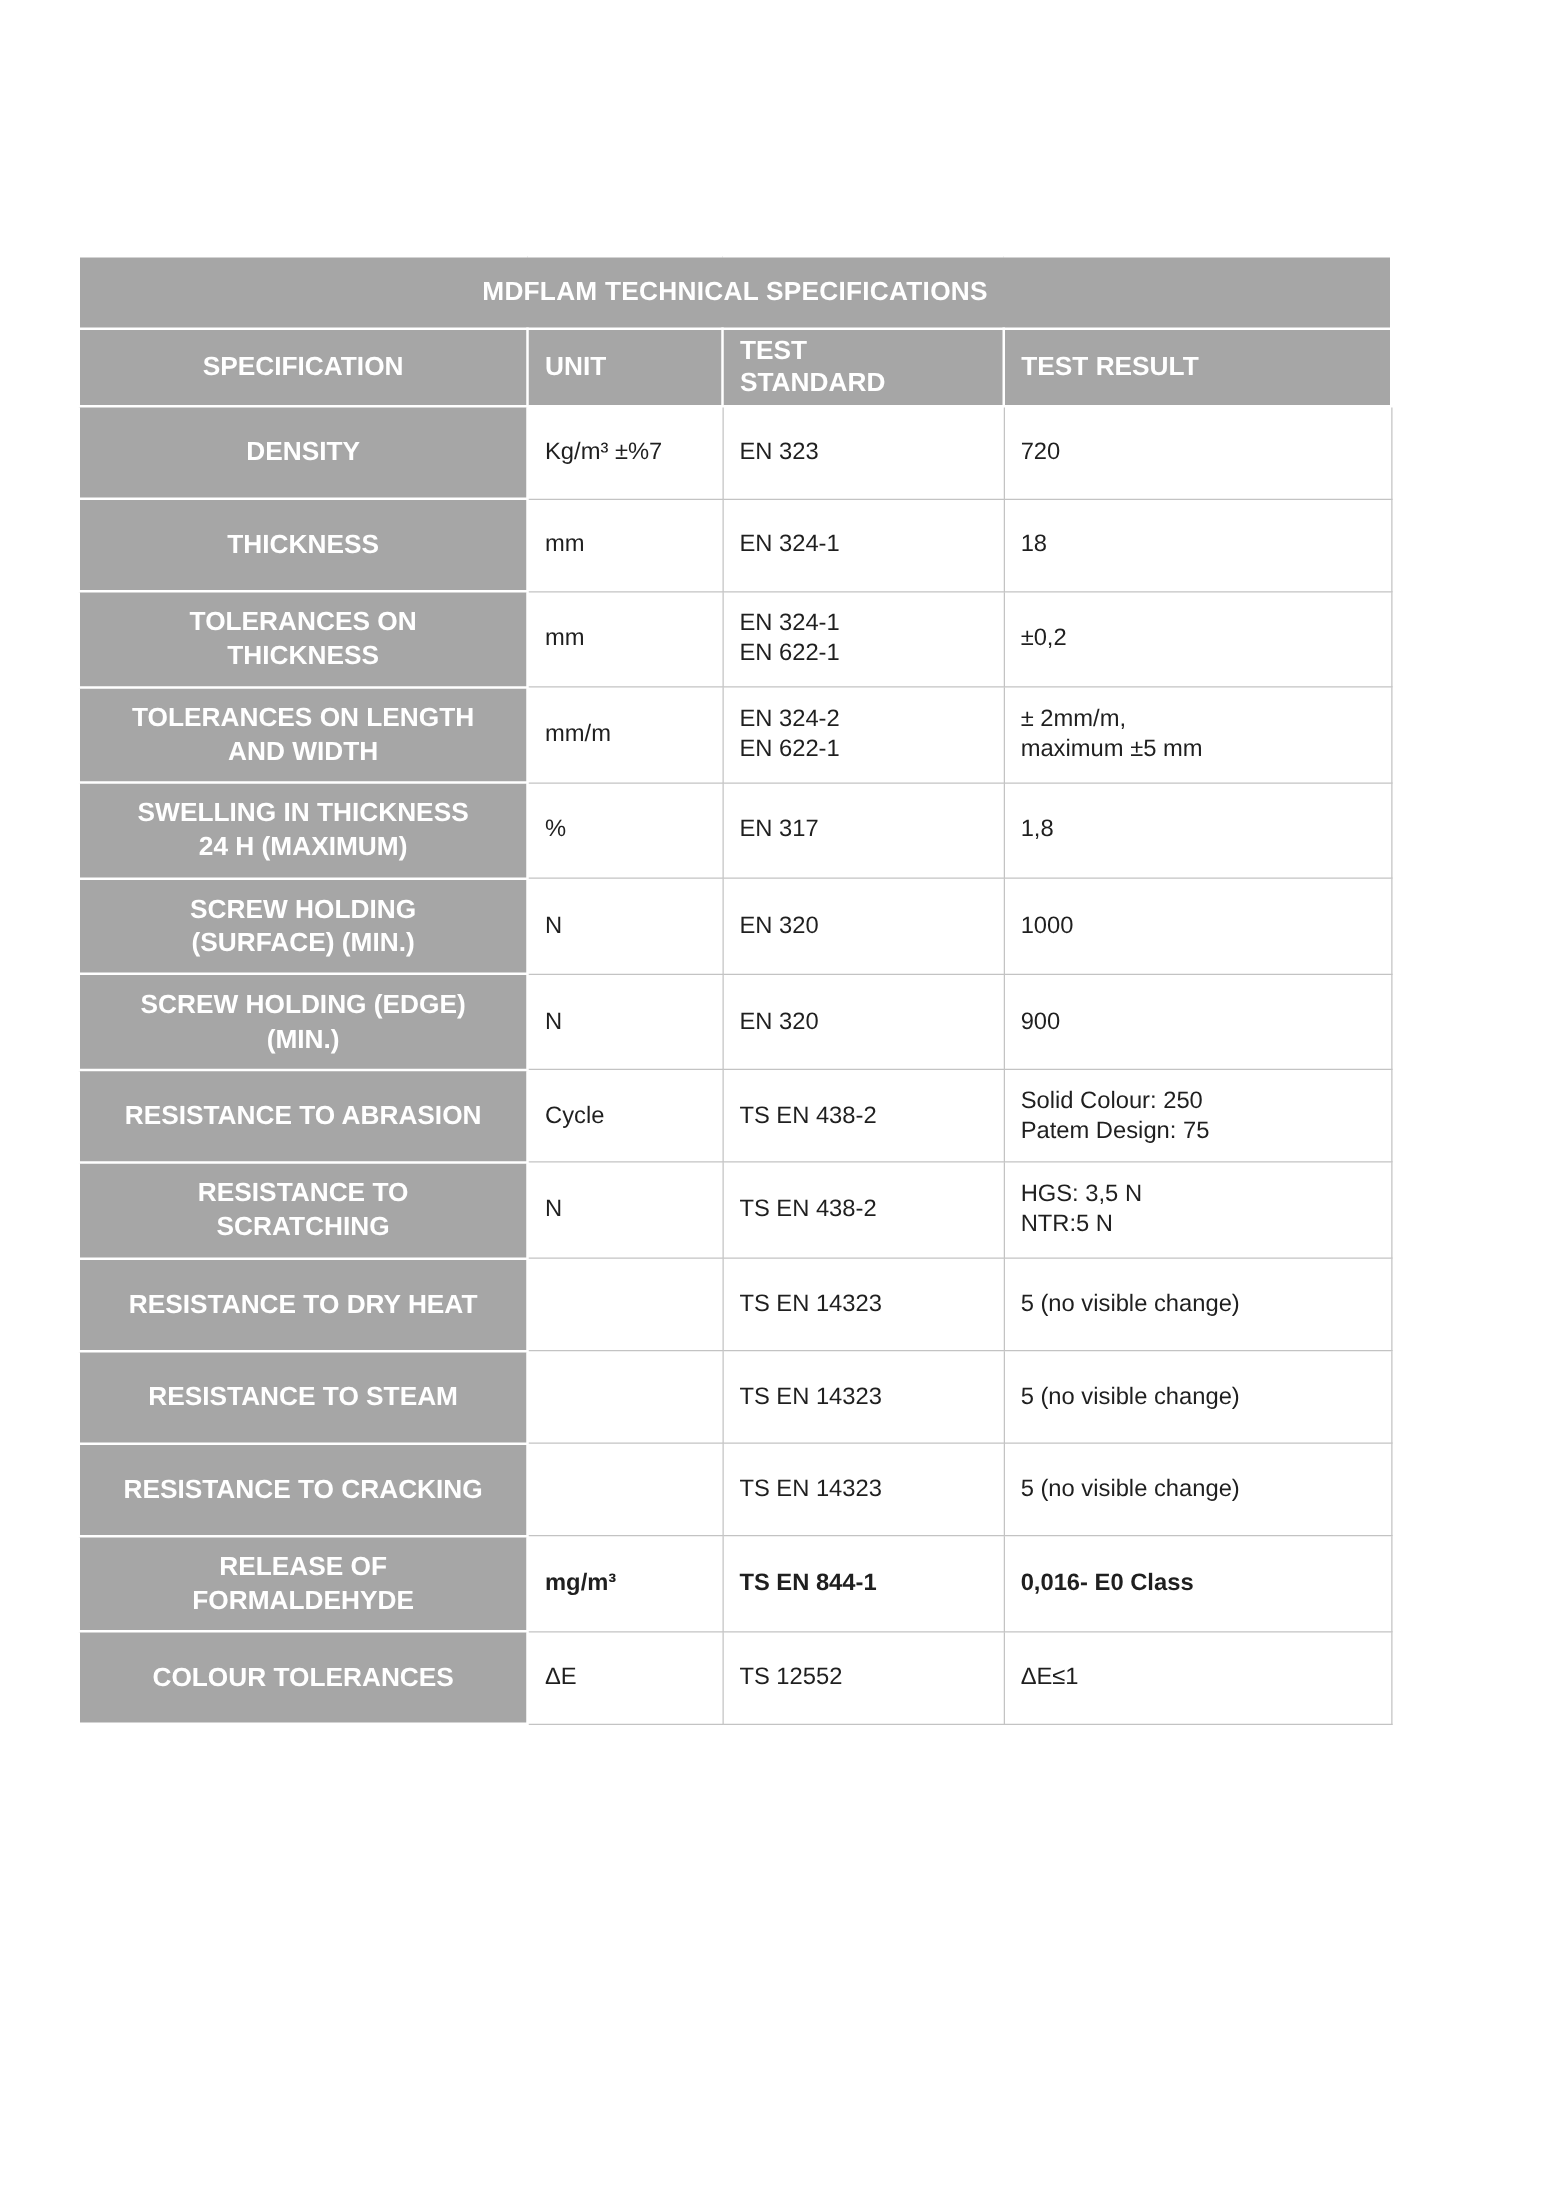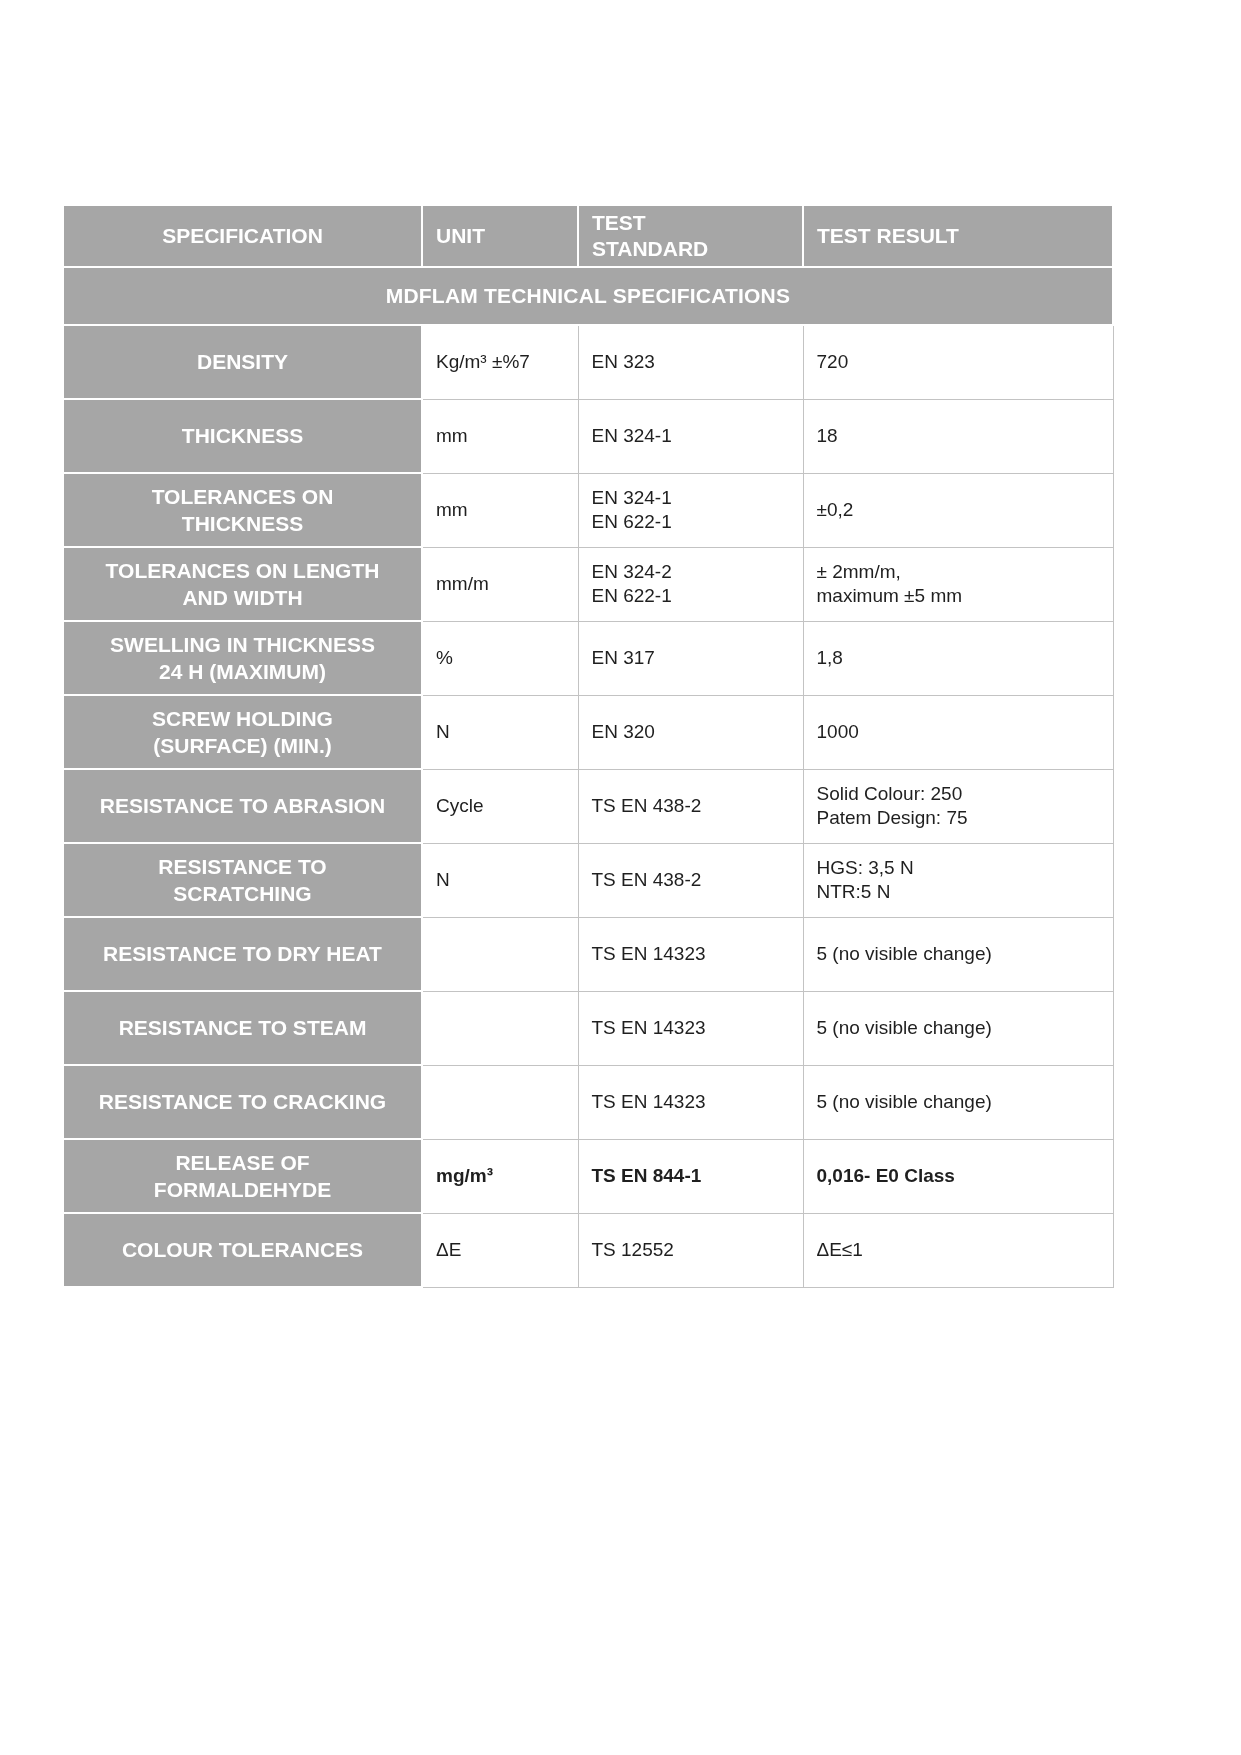--- a/index.html
+++ b/index.html
@@ -58,21 +58,21 @@
     color: var(--data-text, #1f1f1f);
     border: 1px solid var(--grid-line, #c3c3c3);
     vertical-align: middle;
     text-align: left;
     padding: 0 0 0 13px;
     font-size: 19px;
     line-height: 1.27;
   }
   td.spec {
     text-align: center;
-    padding: 0 6px;
+    padding: 10px 6px;
     font-size: 21px;
     line-height: 1.3;
   }
   tbody tr {
     height: 74px;
   }
   .line {
     white-space: nowrap;
   }
   td.em {
@@ -85,28 +85,28 @@
 <div class="page">
   <table class="spec-table">
     <colgroup>
       <col style="width:359px">
       <col style="width:156px">
       <col style="width:225px">
       <col style="width:310px">
     </colgroup>
     <thead>
       <tr>
+        <th colspan="4" class="gray title-cell">MDFLAM TECHNICAL SPECIFICATIONS</th>
+      </tr>
+      <tr>
         <th class="gray col-head center">SPECIFICATION</th>
         <th class="gray col-head">UNIT</th>
         <th class="gray col-head squeeze">TEST STANDARD</th>
         <th class="gray col-head">TEST RESULT</th>
       </tr>
-      <tr>
-        <th colspan="4" class="gray title-cell">MDFLAM TECHNICAL SPECIFICATIONS</th>
-      </tr>
     </thead>
     <tbody id="rows">
         <tr>
           <td class="gray spec">
             <div class="line">DENSITY</div>
           </td>
           <td class="data">
             <div class="line">Kg/m³ ±%7</div>
           </td>
           <td class="data">
@@ -184,20 +184,35 @@
             <div class="line">(SURFACE) (MIN.)</div>
           </td>
           <td class="data">
             <div class="line">N</div>
           </td>
           <td class="data">
             <div class="line">EN 320</div>
           </td>
           <td class="data">
             <div class="line">1000</div>
+          </td>
+        </tr>
+        <tr>
+          <td class="gray spec">
+            <div class="line">SCREW HOLDING (EDGE)</div>
+            <div class="line">(MIN.)</div>
+          </td>
+          <td class="data">
+            <div class="line">N</div>
+          </td>
+          <td class="data">
+            <div class="line">EN 320</div>
+          </td>
+          <td class="data">
+            <div class="line">900</div>
           </td>
         </tr>
         <tr>
           <td class="gray spec">
             <div class="line">RESISTANCE TO ABRASION</div>
           </td>
           <td class="data">
             <div class="line">Cycle</div>
           </td>
           <td class="data">

